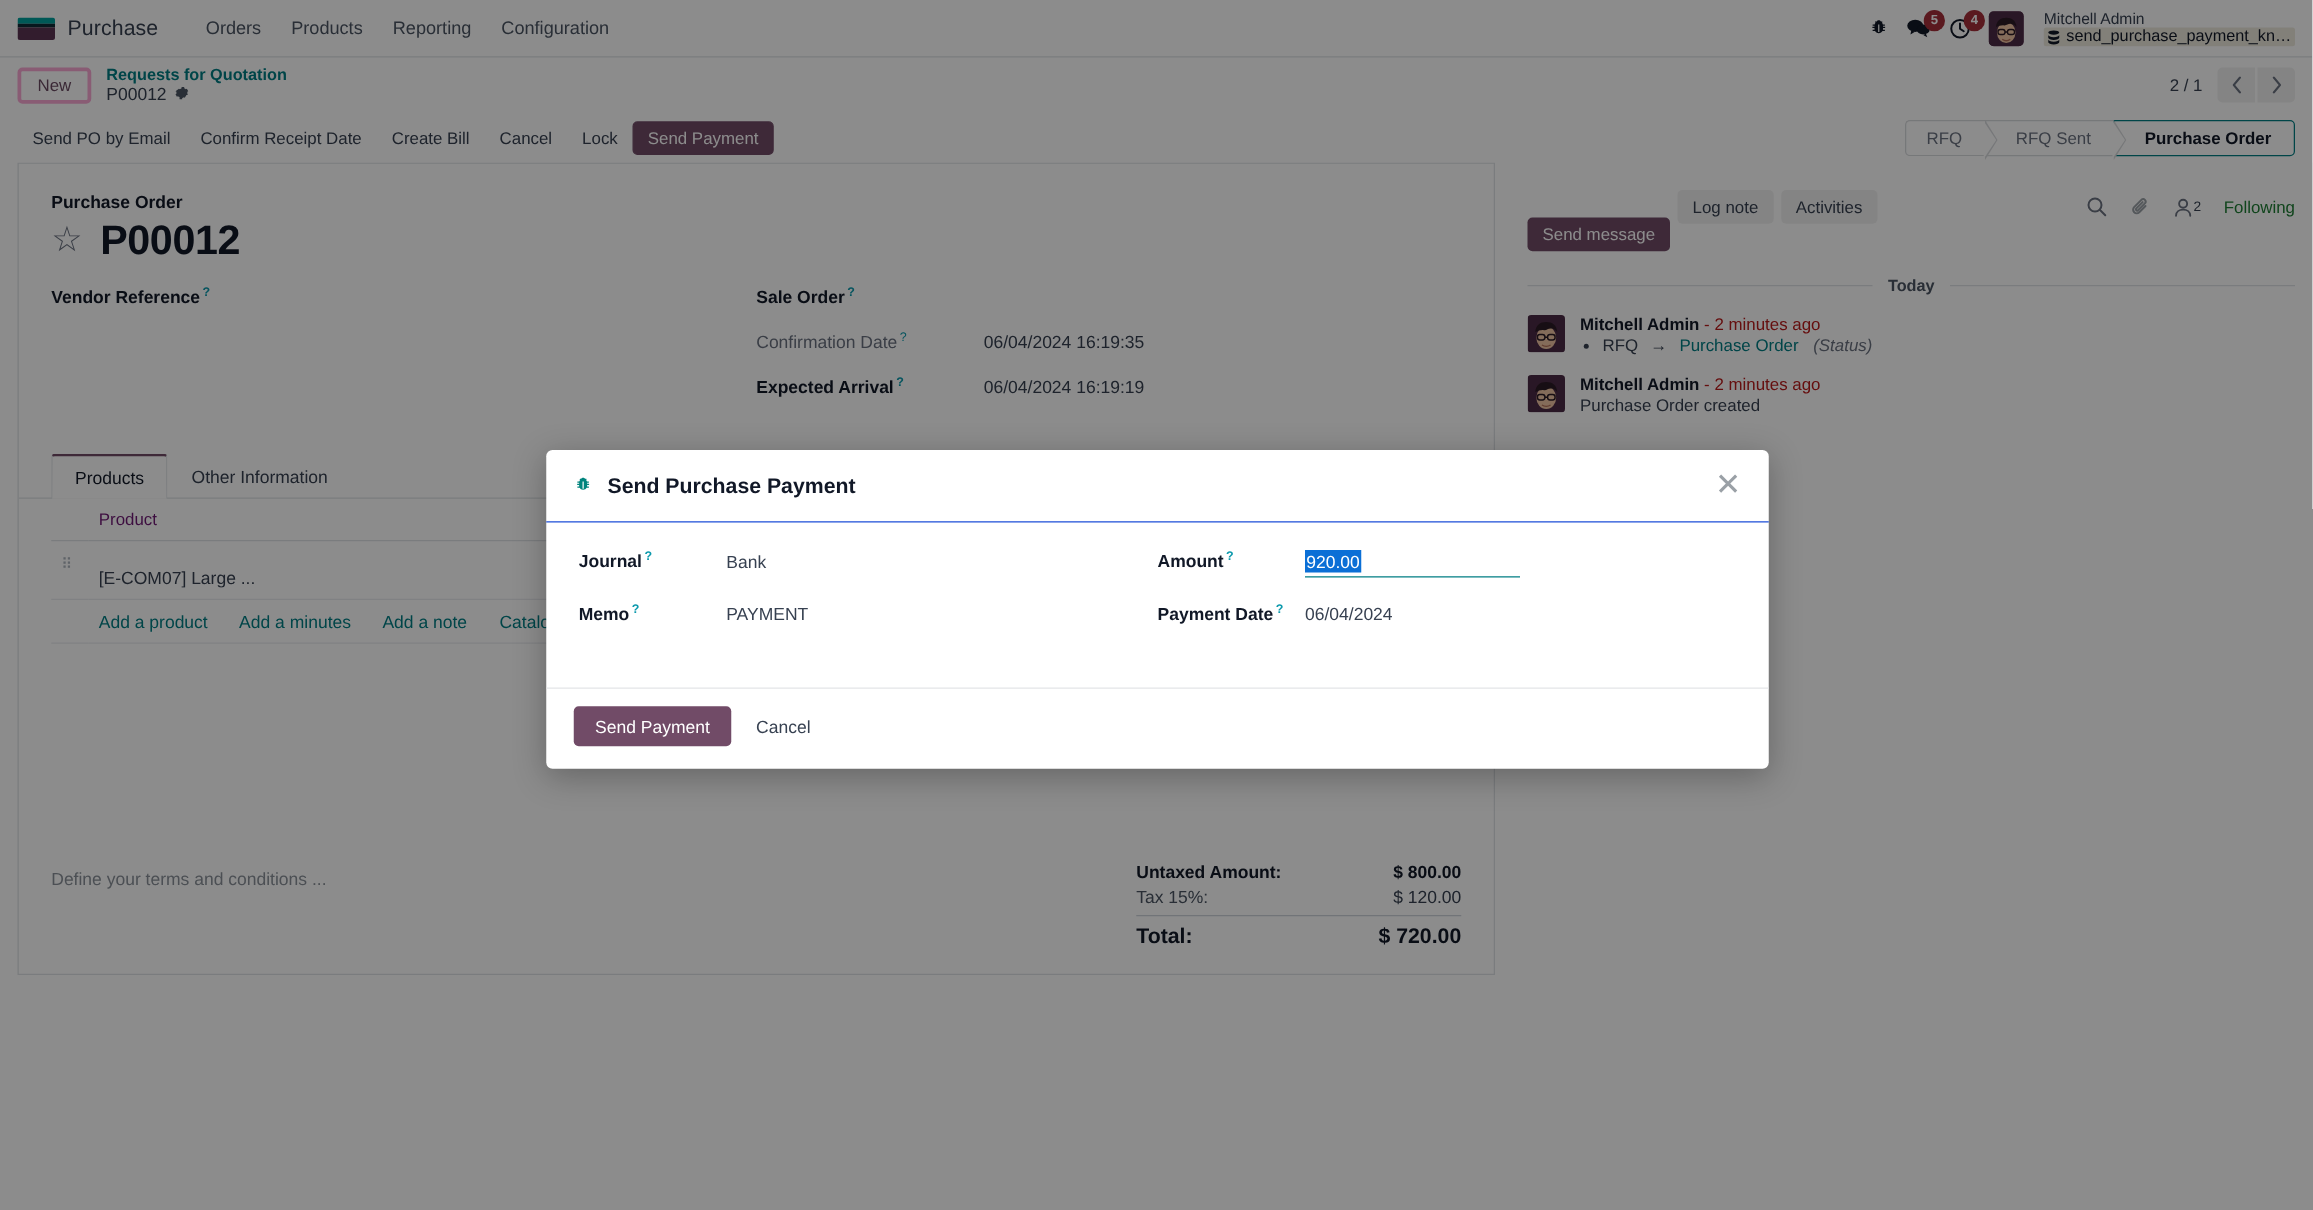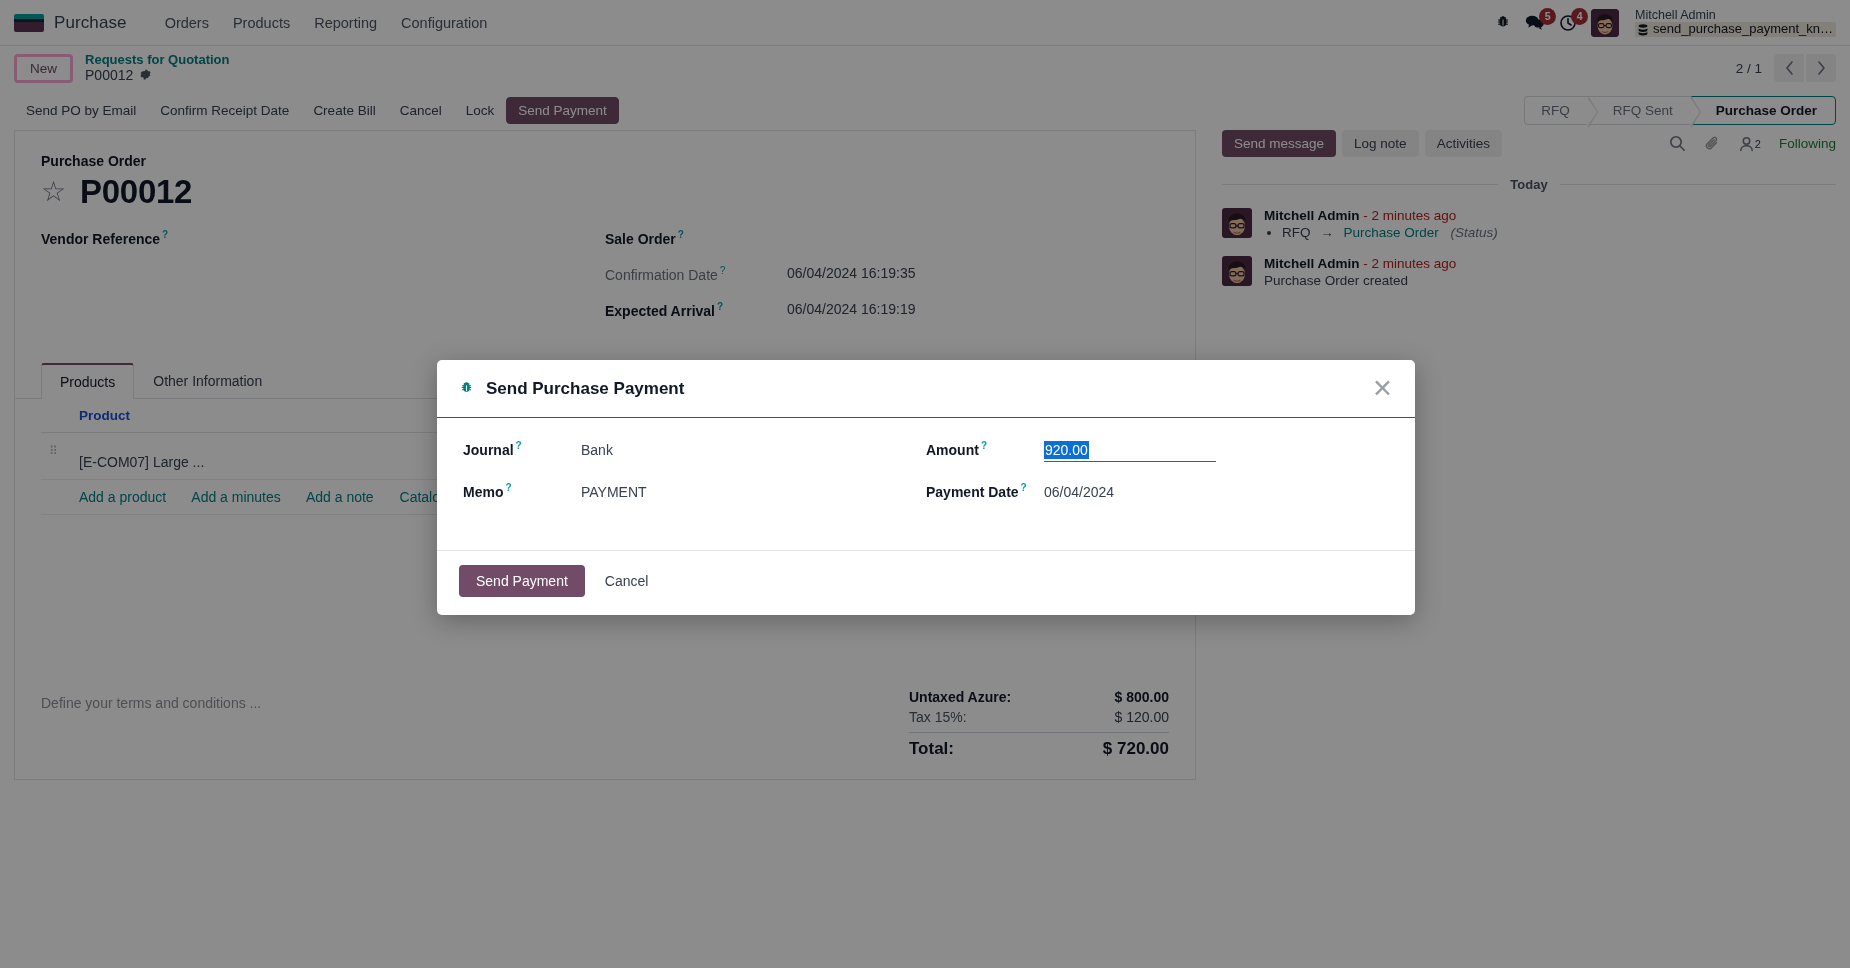--- a/index.html
+++ b/index.html
@@ -148,21 +148,21 @@
     border: 1px solid transparent; border-bottom: none; margin-bottom: -1px;
   }
   .tab.active {
     color: #111827; background: #fff; border-color: #dee2e6;
     border-top: 2px solid #714b67; border-radius: 3px 3px 0 0;
   }
 
   
   .ptable { width: 100%; border-collapse: collapse; font-size: 14px; }
   .ptable th {
-    text-align: left; font-weight: 700; color: #1d4ed8; font-size: 13.5px;
+    text-align: left; font-weight: 400; color: #701a75; font-size: 13.5px;
     padding: 9px 8px; border-bottom: 1px solid #dee2e6; white-space: nowrap;
   }
   .ptable td { padding: 9px 8px; color: #374151; vertical-align: top; border-bottom: 1px solid #e9ecef; }
   .ptable th.num, .ptable td.num { text-align: right; }
   .drag-col { width: 30px; }
   .drag-dots { color: #adb5bd; font-size: 12px; letter-spacing:1px; line-height:.8; cursor:grab; }
   .ellip { display:block; max-width: 130px; overflow:hidden; text-overflow:ellipsis; white-space:nowrap;margin-top:12px; }
   .addrow { padding: 9px 8px; font-size: 14px; }
   .addlink { color: #017e84; cursor:pointer; margin-right: 22px; }
 
@@ -177,21 +177,21 @@
   .trow.total { border-top: 1px solid #ced4da; margin-top: 5px; padding-top: 6px; }
   .trow.total .tl, .trow.total .tv { font-weight: 700; font-size: 17px; color: #111827; }
 
   
   .chatter { flex: 1; padding-left: 26px; }
   .chatter-top { display:flex; align-items:center; gap: 6px; margin-bottom: 20px; }
   .ch-btn {
     font-size: 13.5px; padding: 6px 12px; border-radius: 4px; cursor:pointer;
     background: #f1f1f1; color: #374151; border: none;
   }
-  .ch-btn.primary { background: #714b67; color: #fff; font-weight: 400; }
+  .ch-btn.primary { background: #714b67; color: #fff; font-weight: 400; margin-top: 44px; }
   .ch-icons { margin-left: auto; display:flex; align-items:center; gap: 18px; }
   .ch-ico { color: #6b7280; cursor:pointer; display:flex; align-items:center; }
   .sup { font-size: 11px; color:#374151; vertical-align: super; margin-left:1px; }
   .following { color: #1e7e34; font-size: 13.5px; cursor:pointer; }
   .day-sep { display:flex; align-items:center; gap: 12px; margin: 4px 0 16px 0; }
   .day-sep .ln { flex:1; height:1px; background:#dee2e6; }
   .day-sep .lbl { font-size: 13px; color: #4b5563; font-weight: 700; }
   .msg { display:flex; gap: 12px; margin-bottom: 16px; }
   .msg-av { width: 30px; height: 30px; border-radius: 3px; flex:none; overflow:hidden; }
   .msg-head { font-size: 13.5px; margin-bottom: 2px; }
@@ -435,21 +435,21 @@
                 </td>
               </tr>
             </tbody>
           </table>
         </div>
 
         <div class="sheet-bottom">
           <div class="terms">Define your terms and conditions ...</div>
           <div class="totals">
             <div class="trow bold">
-              <span class="tl">Untaxed Azure:</span>
+              <span class="tl">Untaxed Amount:</span>
               <span class="tv">$ 800.00</span>
             </div>
             <div class="trow">
               <span class="tl">Tax 15%:</span>
               <span class="tv">$ 120.00</span>
             </div>
             <div class="trow total">
               <span class="tl">Total:</span>
               <span class="tv">$ 720.00</span>
             </div>

